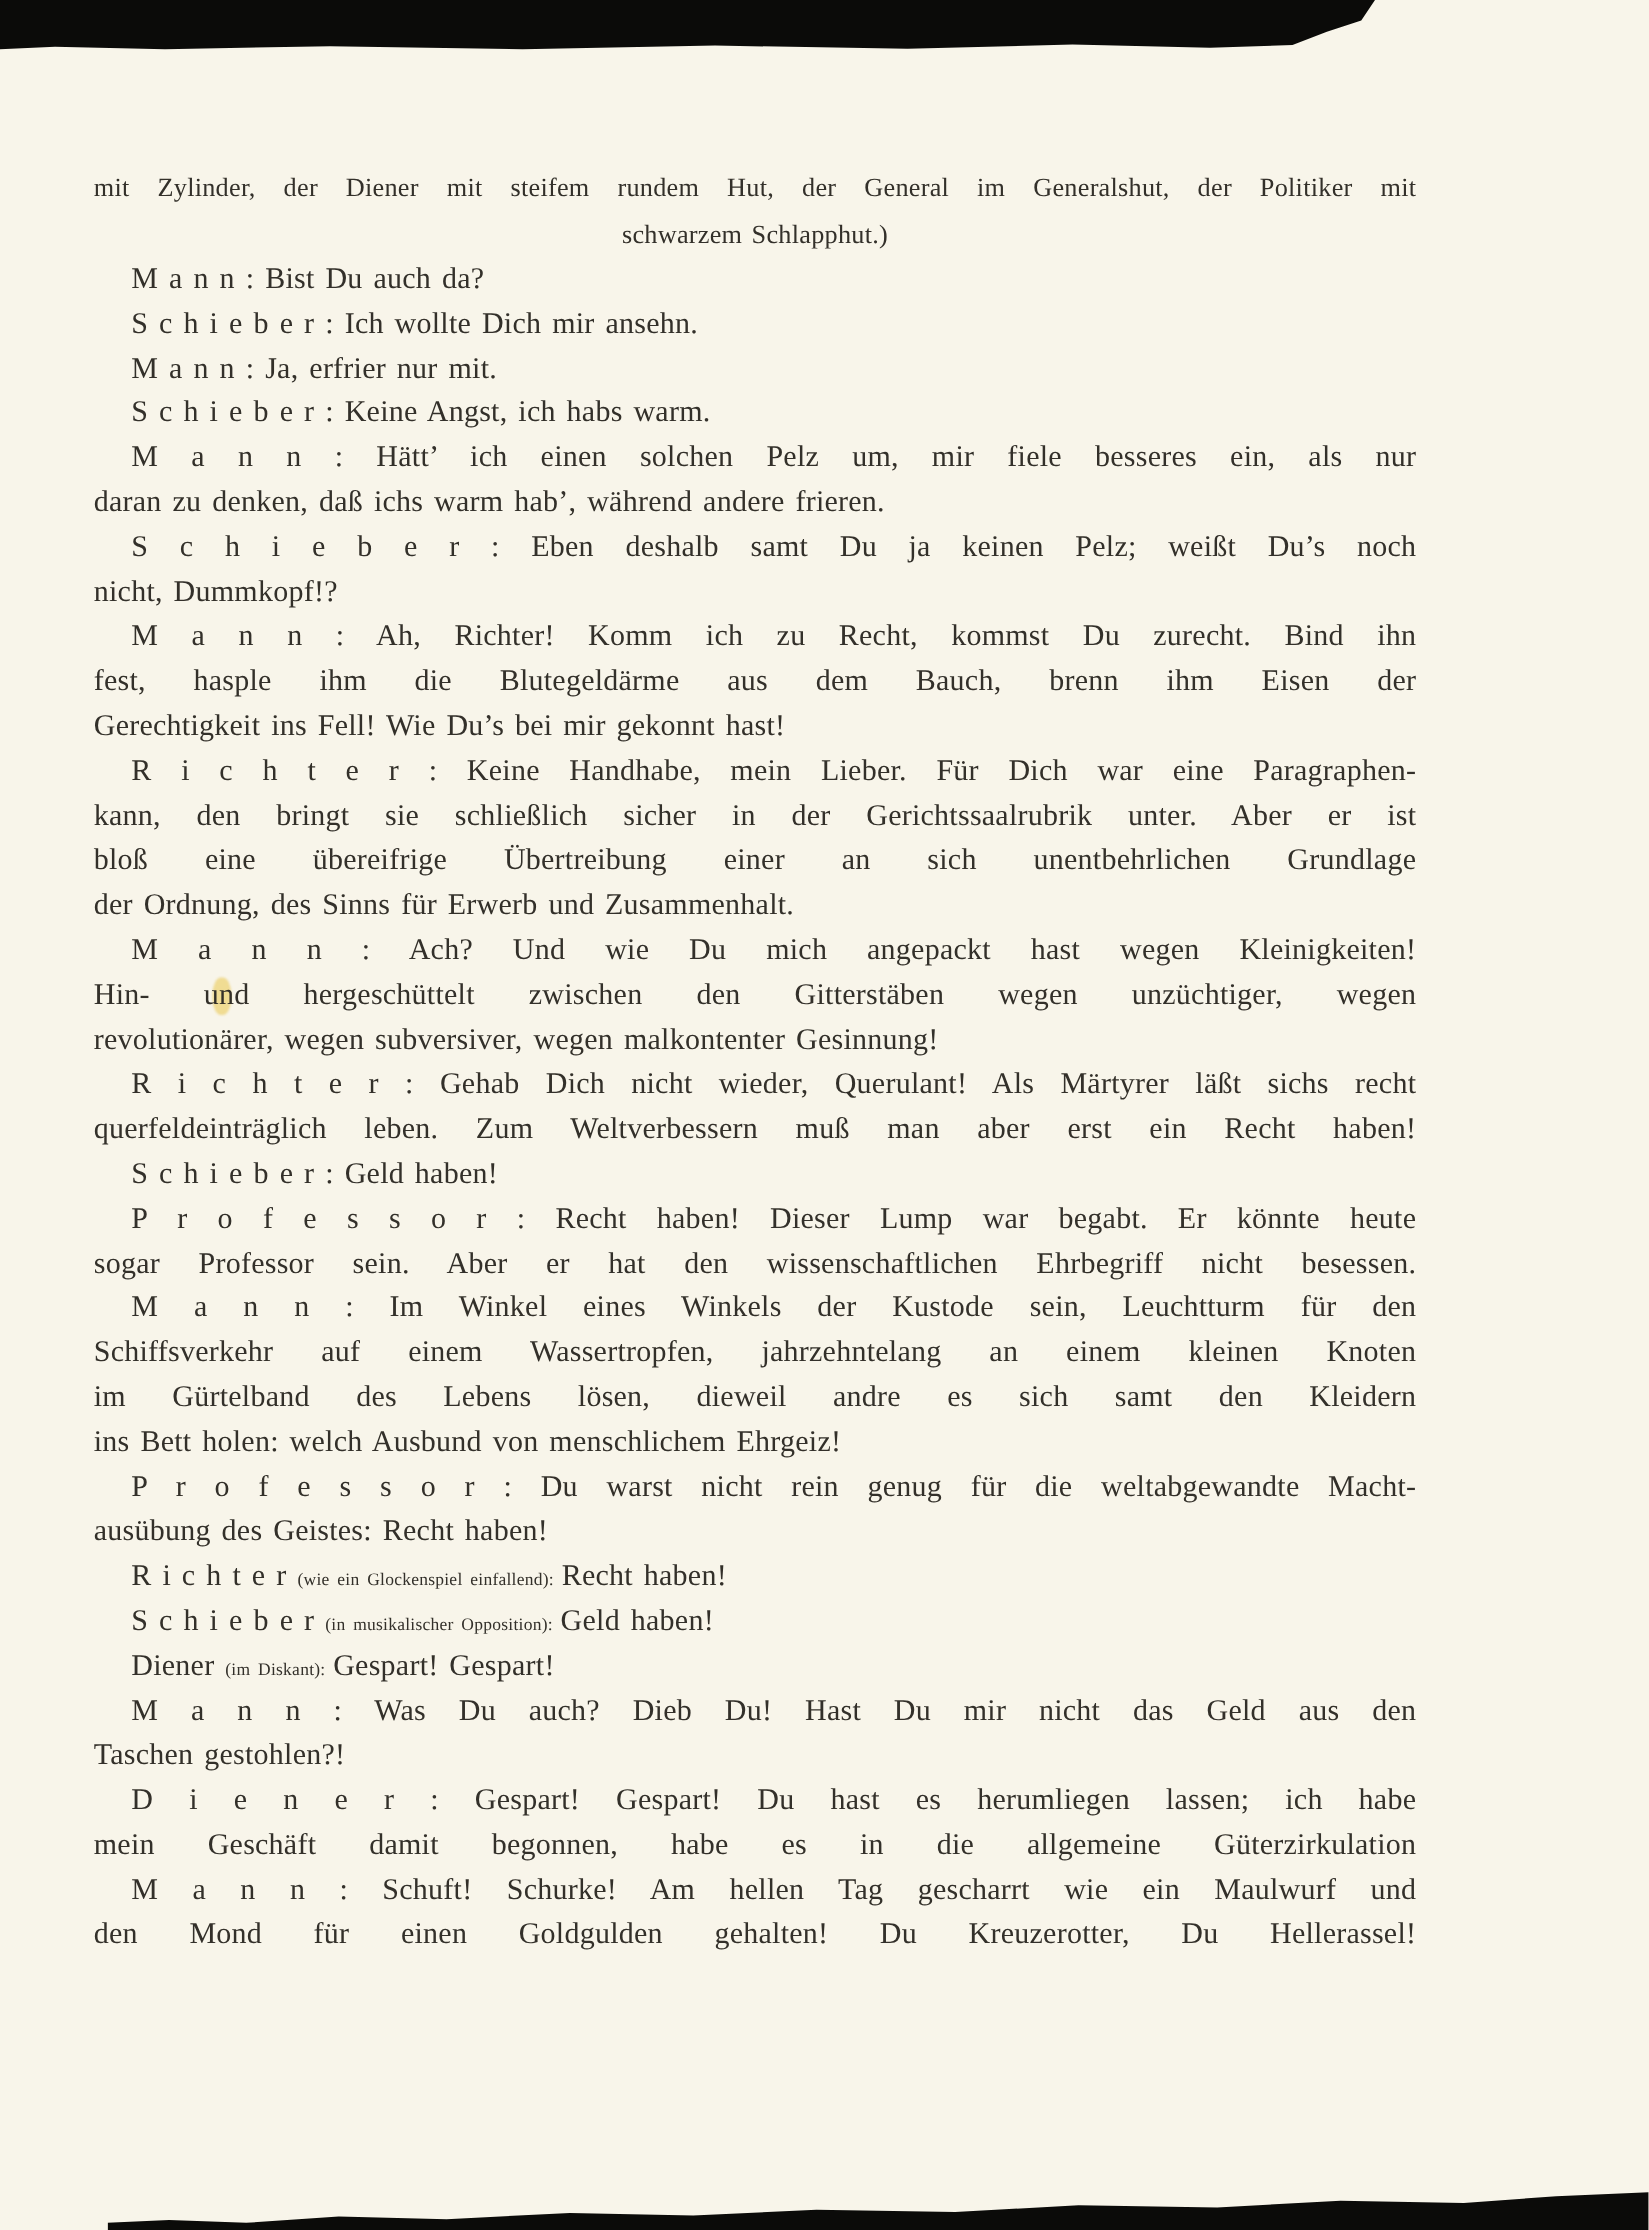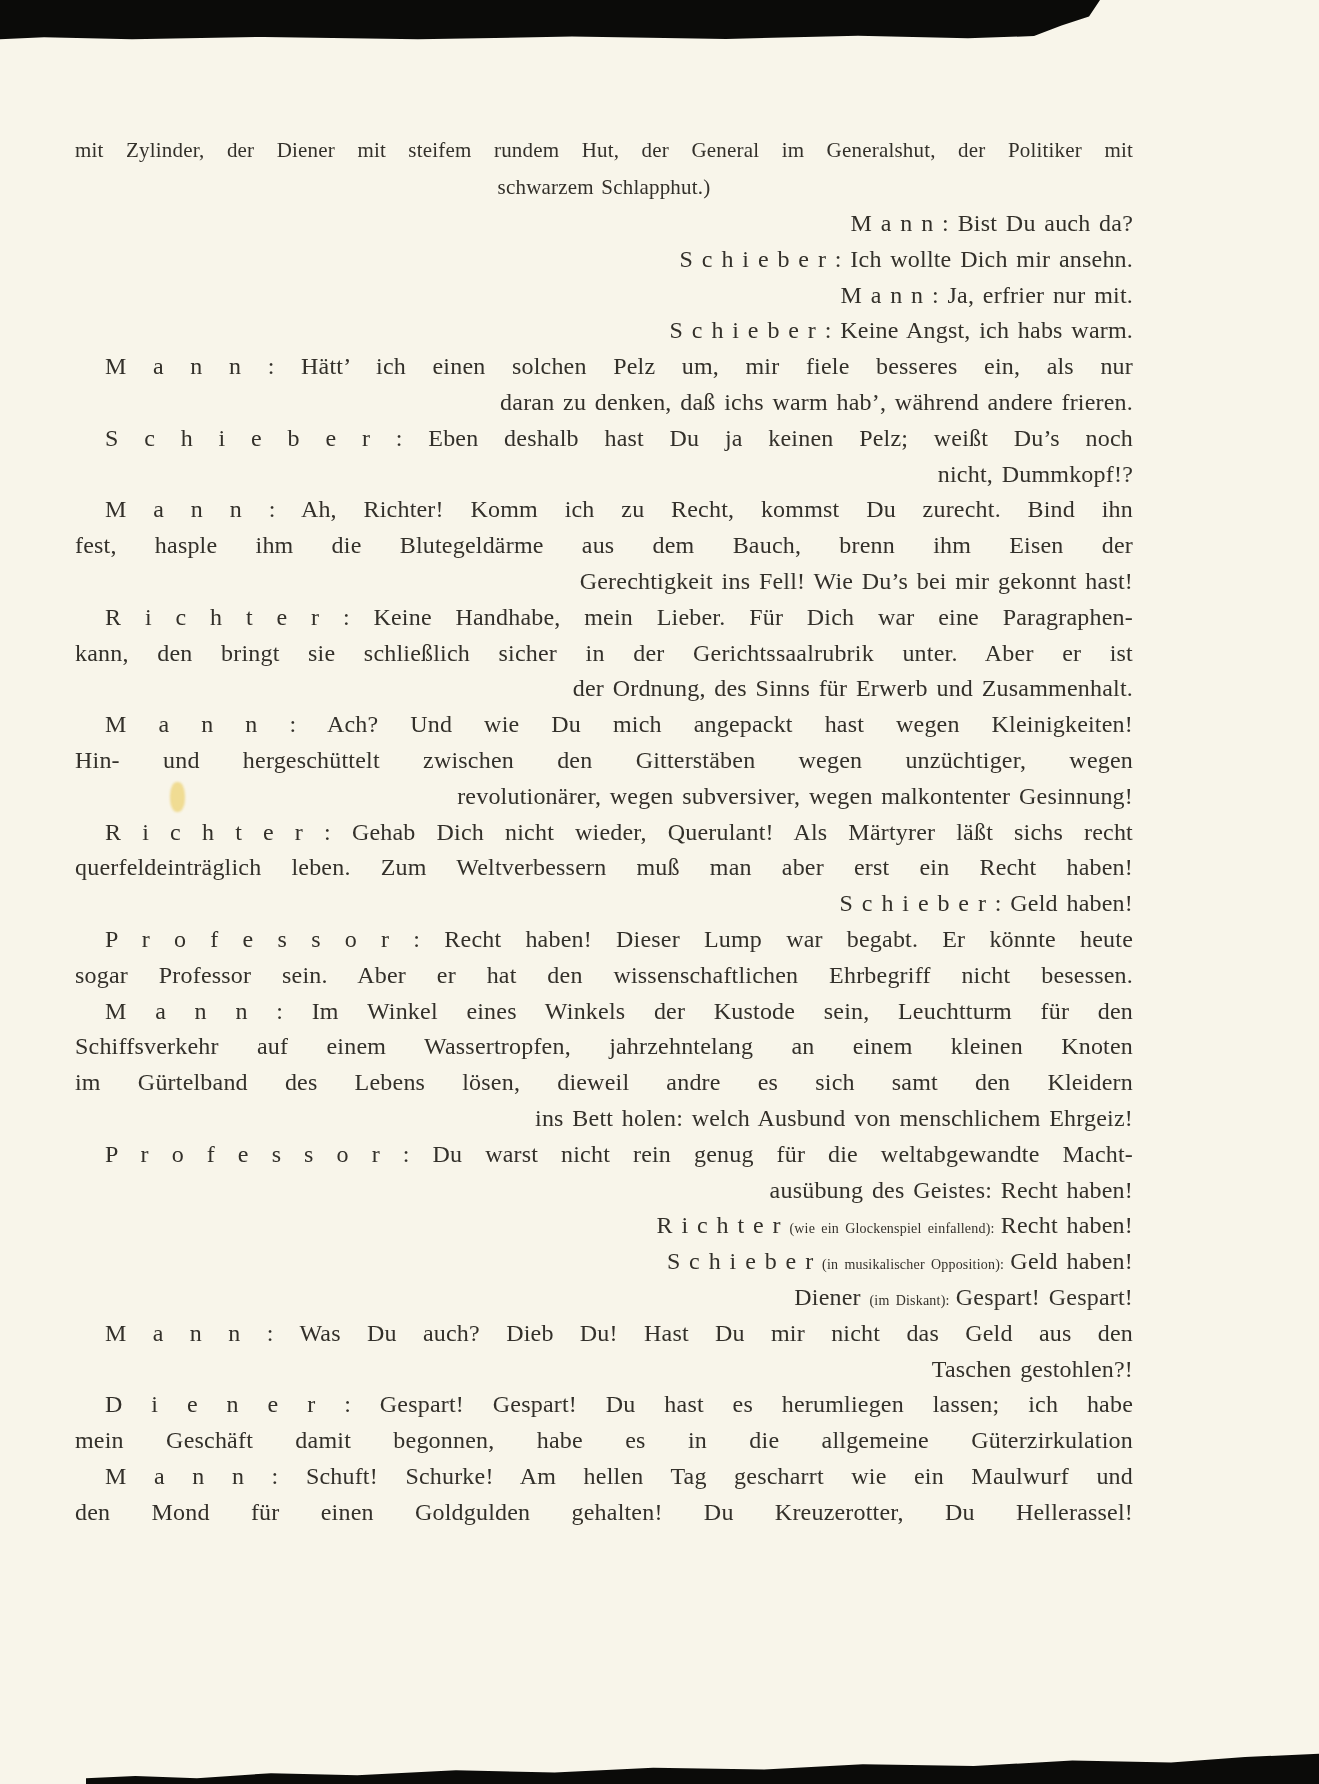--- a/index.html
+++ b/index.html
@@ -47,21 +47,21 @@
     letter-spacing: 0.2px;
     overflow: hidden;
   }
   .line.stage {
     font-size: 21px;
     line-height: 37px;
     height: 37px;
     word-spacing: 2px;
   }
   .line.justify { text-align: justify; text-align-last: justify; }
-  .line.left   { text-align: right; }
+  .line.left   { text-align: left; }
   .line.center { text-align: center; }
   .line.indent { padding-left: 30px; }
   .seg-small { font-size: 14px; }
 
   .page-number {
     position: absolute;
     left: 75px; top: 1652px;
     width: 1058px;
     text-align: center;
     font-size: 25px;
@@ -78,27 +78,28 @@
   <div class="stain"></div>
   <div class="text-block" id="text-block">
       <div class="line justify stage"><span class="seg-stage">mit Zylinder, der Diener mit steifem rundem Hut, der General im Generalshut, der Politiker mit</span></div>
       <div class="line center stage"><span class="seg-stage">schwarzem Schlapphut.)</span></div>
       <div class="line left indent"><span class="seg-body">M a n n : Bist Du auch da?</span></div>
       <div class="line left indent"><span class="seg-body">S c h i e b e r : Ich wollte Dich mir ansehn.</span></div>
       <div class="line left indent"><span class="seg-body">M a n n : Ja, erfrier nur mit.</span></div>
       <div class="line left indent"><span class="seg-body">S c h i e b e r : Keine Angst, ich habs warm.</span></div>
       <div class="line justify indent"><span class="seg-body">M a n n : Hätt’ ich einen solchen Pelz um, mir fiele besseres ein, als nur</span></div>
       <div class="line left"><span class="seg-body">daran zu denken, daß ichs warm hab’, während andere frieren.</span></div>
-      <div class="line justify indent"><span class="seg-body">S c h i e b e r : Eben deshalb hast Du ja keinen Pelz; weißt Du’s noch</span></div>
+      <div class="line justify indent"><span class="seg-body">S c h i e b e r : Eben deshalb samt Du ja keinen Pelz; weißt Du’s noch</span></div>
       <div class="line left"><span class="seg-body">nicht, Dummkopf!?</span></div>
       <div class="line justify indent"><span class="seg-body">M a n n : Ah, Richter! Komm ich zu Recht, kommst Du zurecht. Bind ihn</span></div>
       <div class="line justify"><span class="seg-body">fest, hasple ihm die Blutegeldärme aus dem Bauch, brenn ihm Eisen der</span></div>
       <div class="line left"><span class="seg-body">Gerechtigkeit ins Fell! Wie Du’s bei mir gekonnt hast!</span></div>
       <div class="line justify indent"><span class="seg-body">R i c h t e r : Keine Handhabe, mein Lieber. Für Dich war eine Paragraphen-</span></div>
       <div class="line justify"><span class="seg-body">kann, den bringt sie schließlich sicher in der Gerichtssaalrubrik unter. Aber er ist</span></div>
+      <div class="line justify"><span class="seg-body">bloß eine übereifrige Übertreibung einer an sich unentbehrlichen Grundlage</span></div>
       <div class="line left"><span class="seg-body">der Ordnung, des Sinns für Erwerb und Zusammenhalt.</span></div>
       <div class="line justify indent"><span class="seg-body">M a n n : Ach? Und wie Du mich angepackt hast wegen Kleinigkeiten!</span></div>
       <div class="line justify"><span class="seg-body">Hin- und hergeschüttelt zwischen den Gitterstäben wegen unzüchtiger, wegen</span></div>
       <div class="line left"><span class="seg-body">revolutionärer, wegen subversiver, wegen malkontenter Gesinnung!</span></div>
       <div class="line justify indent"><span class="seg-body">R i c h t e r : Gehab Dich nicht wieder, Querulant! Als Märtyrer läßt sichs recht</span></div>
       <div class="line justify"><span class="seg-body">querfeldeinträglich leben. Zum Weltverbessern muß man aber erst ein Recht haben!</span></div>
       <div class="line left indent"><span class="seg-body">S c h i e b e r : Geld haben!</span></div>
       <div class="line justify indent"><span class="seg-body">P r o f e s s o r : Recht haben! Dieser Lump war begabt. Er könnte heute</span></div>
       <div class="line justify"><span class="seg-body">sogar Professor sein. Aber er hat den wissenschaftlichen Ehrbegriff nicht besessen.</span></div>
       <div class="line justify indent"><span class="seg-body">M a n n : Im Winkel eines Winkels der Kustode sein, Leuchtturm für den</span></div>

